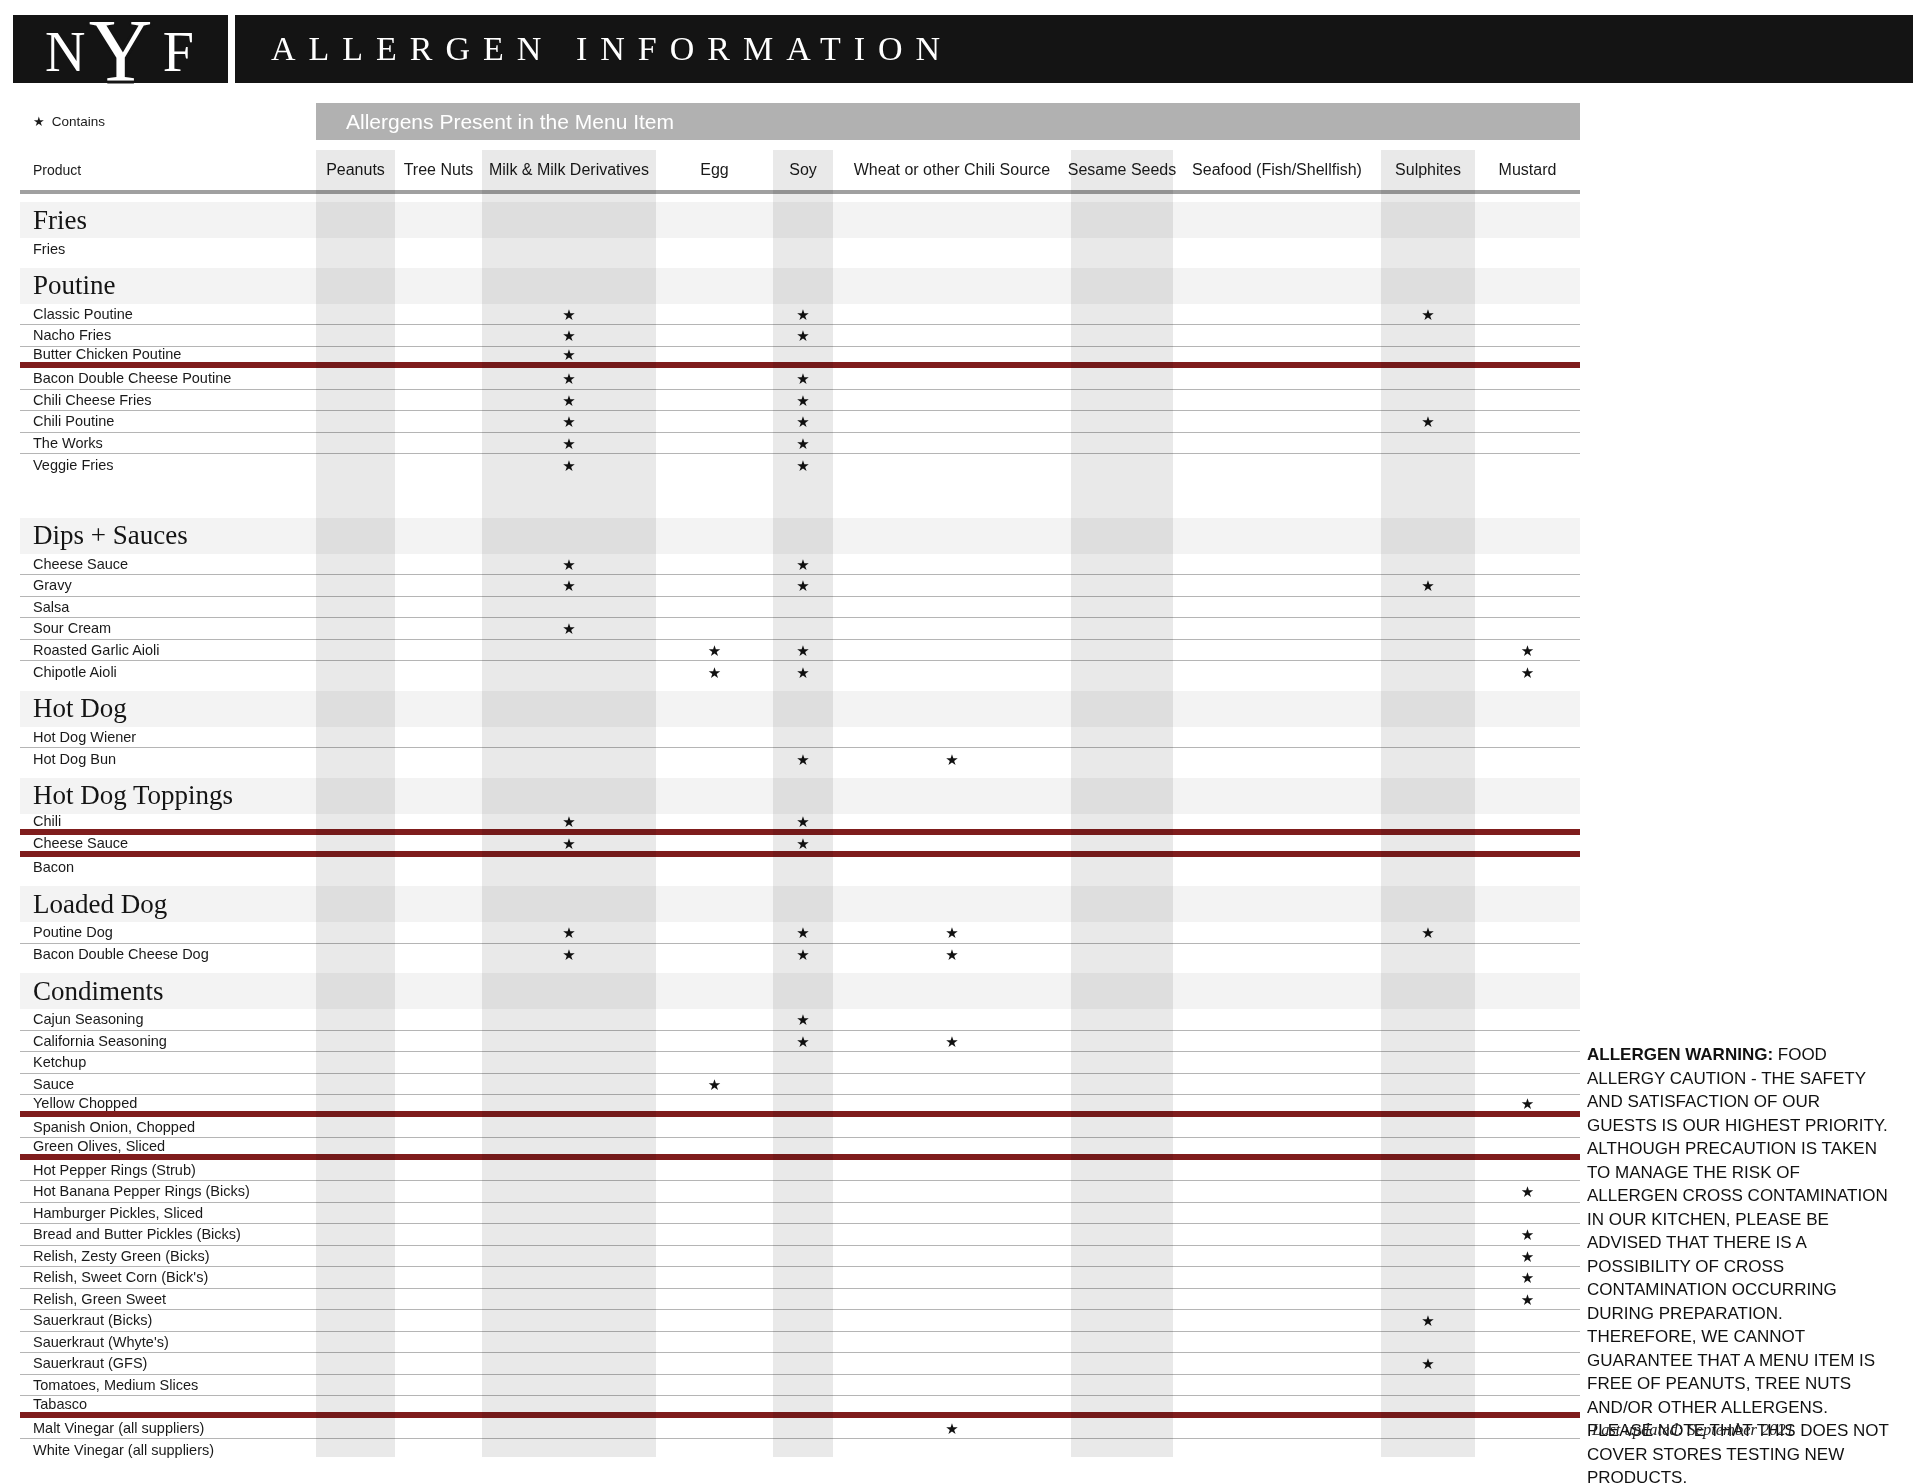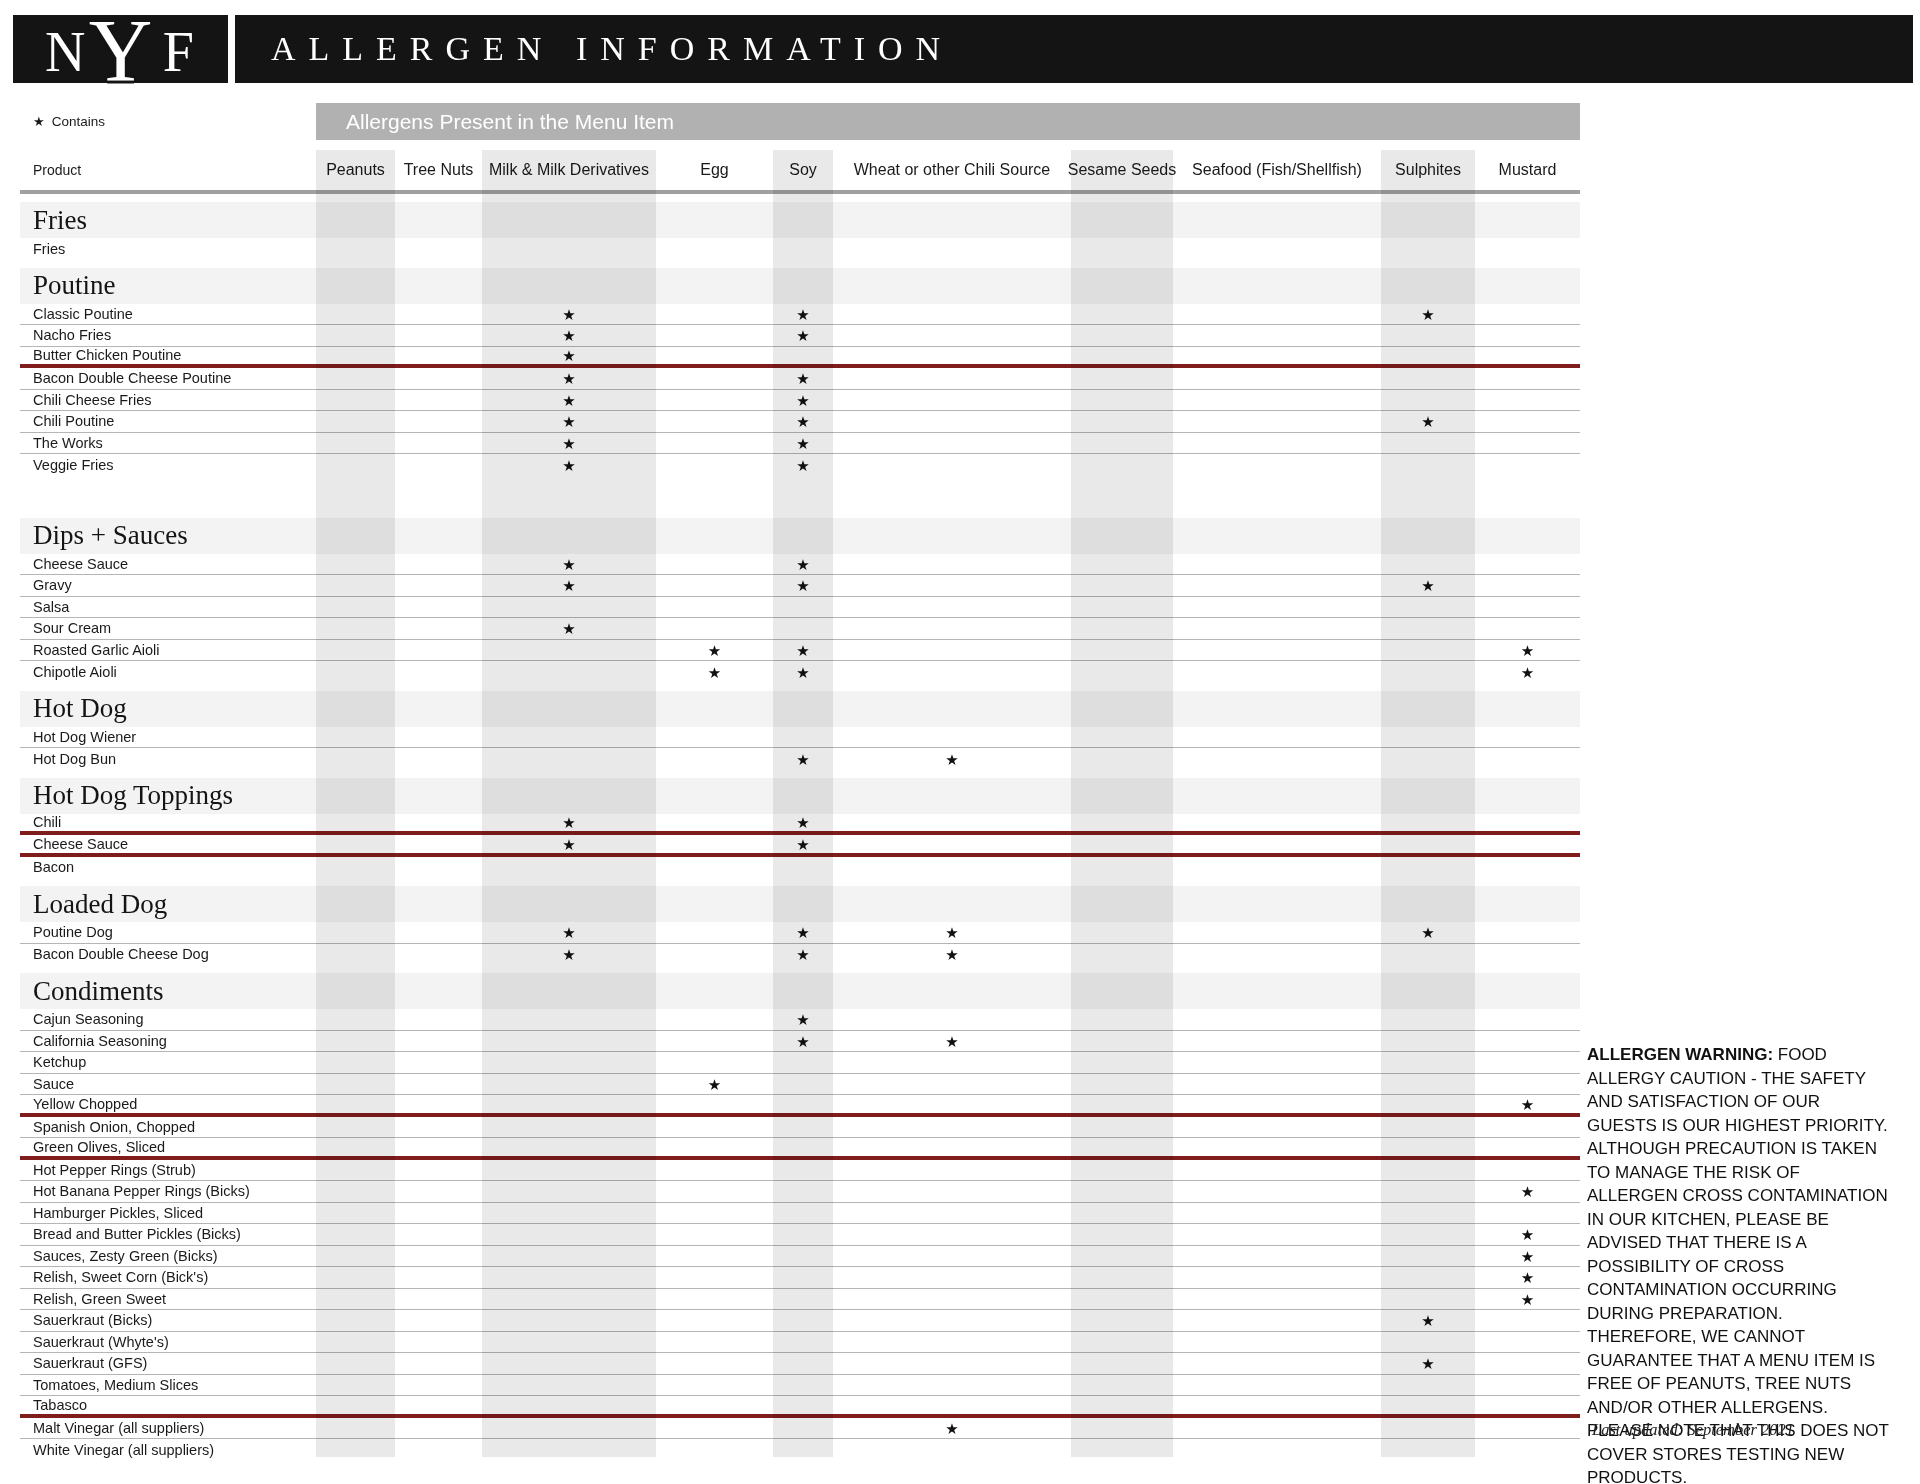--- a/index.html
+++ b/index.html
@@ -51,21 +51,21 @@
   .head-rule { height:4px; background:#a0a0a0; width:100%; }
 
   .section { margin-top:8px; }
   .section-band {
     height:36px; background:#f3f3f3; display:flex; align-items:center;
     padding-left:13px; font-family:"Liberation Serif", serif; font-size:27px; color:#141414;
   }
   .rows { position:relative; z-index:1; }
   .row { position:relative; height:21.5px; border-bottom:1px solid #b5b5b5; }
   .row.last { border-bottom:none; }
-  .row.thick { border-bottom:4px solid #7f1d1d; }
+  .row.thick { border-bottom:6px solid #7f1d1d; }
   .row-label {
     position:absolute; left:13px; top:50%; transform:translateY(-50%);
     font-size:14.5px; white-space:nowrap;
   }
   .star {
     position:absolute; top:50%; transform:translate(-50%,-50%);
     font-size:15px; color:#111; z-index:3; line-height:1;
   }
 
   
@@ -304,21 +304,21 @@
               <span class="star" style="left: 1507.5px;">★</span>
             </div>
             <div class="row">
               <span class="row-label">Hamburger Pickles, Sliced</span>
             </div>
             <div class="row">
               <span class="row-label">Bread and Butter Pickles (Bicks)</span>
               <span class="star" style="left: 1507.5px;">★</span>
             </div>
             <div class="row">
-              <span class="row-label">Sauces, Zesty Green (Bicks)</span>
+              <span class="row-label">Relish, Zesty Green (Bicks)</span>
               <span class="star" style="left: 1507.5px;">★</span>
             </div>
             <div class="row">
               <span class="row-label">Relish, Sweet Corn (Bick's)</span>
               <span class="star" style="left: 1507.5px;">★</span>
             </div>
             <div class="row">
               <span class="row-label">Relish, Green Sweet</span>
               <span class="star" style="left: 1507.5px;">★</span>
             </div>

